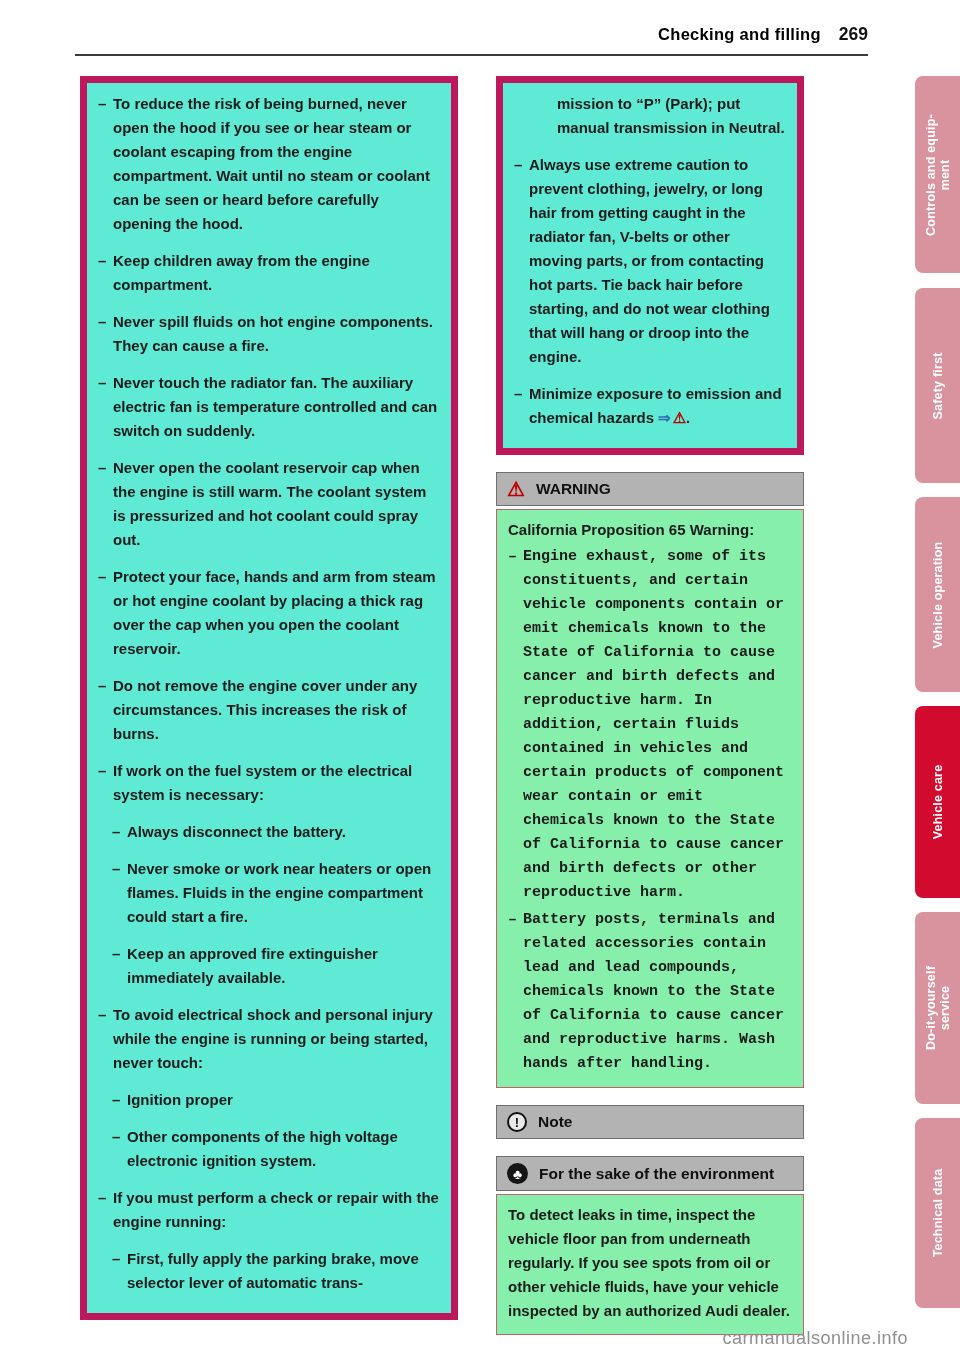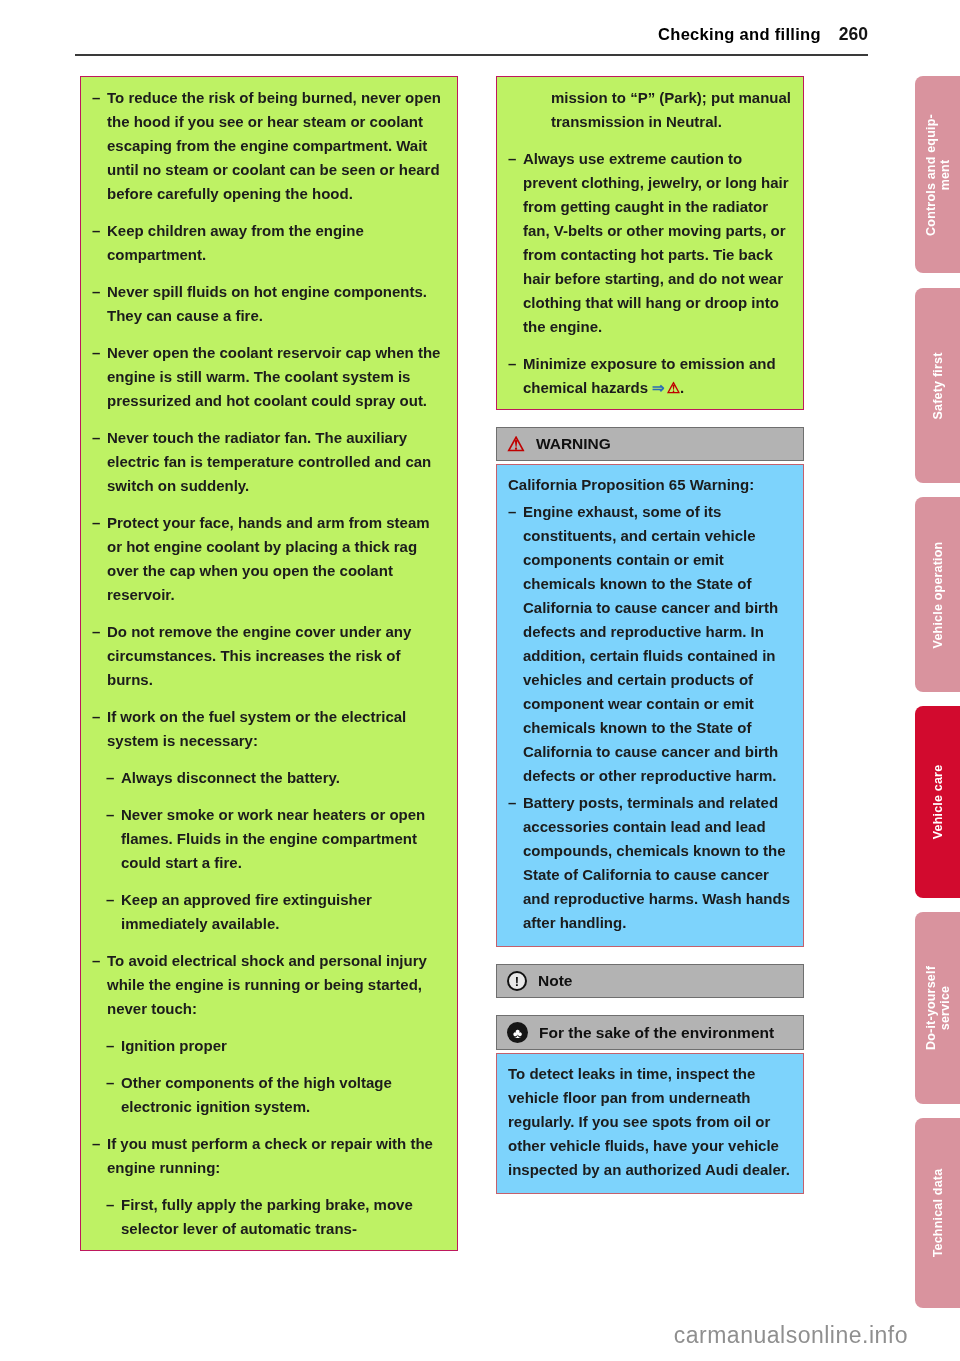--- a/index.html
+++ b/index.html
@@ -20,23 +20,23 @@
     padding-bottom:9px;
   }
   .header-title { font-weight:700; font-size:16.5px; letter-spacing:.3px; color:#000000; }
   .header-page  { font-weight:700; font-size:17.5px; margin-left:18px; color:#141414; }
 
   
   .col-left  { position:absolute; left:80px;  top:76px; width:378px; }
   .col-right { position:absolute; left:496px; top:76px; width:308px; }
 
   .warnbox {
-    background:#bef264;
-    border:1px solid #be185d;
-    padding:9px 11px 9px 11px;
+    background:#5eead4;
+    border:7px solid #be185d;
+    padding:9px 11px 18px 11px;
   }
 
   
   .li {
     position:relative;
     padding-left:15px;
     font-size:15px; line-height:1.6; font-weight:700;
     color:#1c1c1c;
     margin-top:13px;
   }
@@ -55,25 +55,25 @@
   .alertbox { margin-top:17px; }
   .alert-header {
     display:flex; align-items:center; gap:11px;
     background:#b3b3b3;
     border:1px solid #6f6f6f;
     padding:6px 10px;
     font-weight:700; font-size:15.5px; color:#101010;
     margin-bottom:3px;
   }
   .alert-body {
-    background:#7dd3fc;
+    background:#86efac;
     border:1px solid #c4606c;
     padding:8px 11px 11px 11px;
   }
-  .alert-body .li { margin-top:3px; }
+  .alert-body .li { margin-top:3px;font-family:Liberation Mono, monospace; }
   .alert-body .para.intro { margin-bottom:2px; }
 
   .warn-tri { color:#c00000; font-size:20px; line-height:1; }
   .note-icon {
     display:inline-flex; align-items:center; justify-content:center;
     width:20px; height:20px; flex:0 0 20px;
     border:2.5px solid #111; border-radius:50%;
     font-size:13px; font-weight:900; color:#111; background:#e9e9e9;
   }
   .env-icon {
@@ -100,36 +100,36 @@
   .tab1 { top:76px;   height:197px; }
   .tab2 { top:288px;  height:195px; }
   .tab3 { top:497px;  height:195px; }
   .tab4 { top:706px;  height:192px; }
   .tab5 { top:912px;  height:192px; }
   .tab6 { top:1118px; height:190px; }
 
   
   .watermark {
     position:absolute; right:52px; bottom:12px;
-    font-size:23px; color:#8f8f8f; letter-spacing:.5px;
+    font-size:18px; color:#8f8f8f; letter-spacing:.5px;
   }
 </style>
 </head>
 <body>
 
 <header class="page-header">
-  <span class="header-title">Checking and filling</span><span class="header-page">260</span>
+  <span class="header-title">Checking and filling</span><span class="header-page">269</span>
 </header>
 
 <section class="col-left warnbox">
   <div class="li l1">To reduce the risk of being burned, never open the hood if you see or hear steam or coolant escaping from the engine compartment. Wait until no steam or coolant can be seen or heard before carefully opening the hood.</div>
   <div class="li l1">Keep children away from the engine compartment.</div>
   <div class="li l1">Never spill fluids on hot engine components. They can cause a fire.</div>
+  <div class="li l1">Never touch the radiator fan. The auxiliary electric fan is temperature controlled and can switch on suddenly.</div>
   <div class="li l1">Never open the coolant reservoir cap when the engine is still warm. The coolant system is pressurized and hot coolant could spray out.</div>
-  <div class="li l1">Never touch the radiator fan. The auxiliary electric fan is temperature controlled and can switch on suddenly.</div>
   <div class="li l1">Protect your face, hands and arm from steam or hot engine coolant by placing a thick rag over the cap when you open the coolant reservoir.</div>
   <div class="li l1">Do not remove the engine cover under any circumstances. This increases the risk of burns.</div>
   <div class="li l1">If work on the fuel system or the electrical system is necessary:</div>
   <div class="li l2">Always disconnect the battery.</div>
   <div class="li l2">Never smoke or work near heaters or open flames. Fluids in the engine compartment could start a fire.</div>
   <div class="li l2">Keep an approved fire extinguisher immediately available.</div>
   <div class="li l1">To avoid electrical shock and personal injury while the engine is running or being started, never touch:</div>
   <div class="li l2">Ignition proper</div>
   <div class="li l2">Other components of the high voltage electronic ignition system.</div>
   <div class="li l1">If you must perform a check or repair with the engine running:</div>

